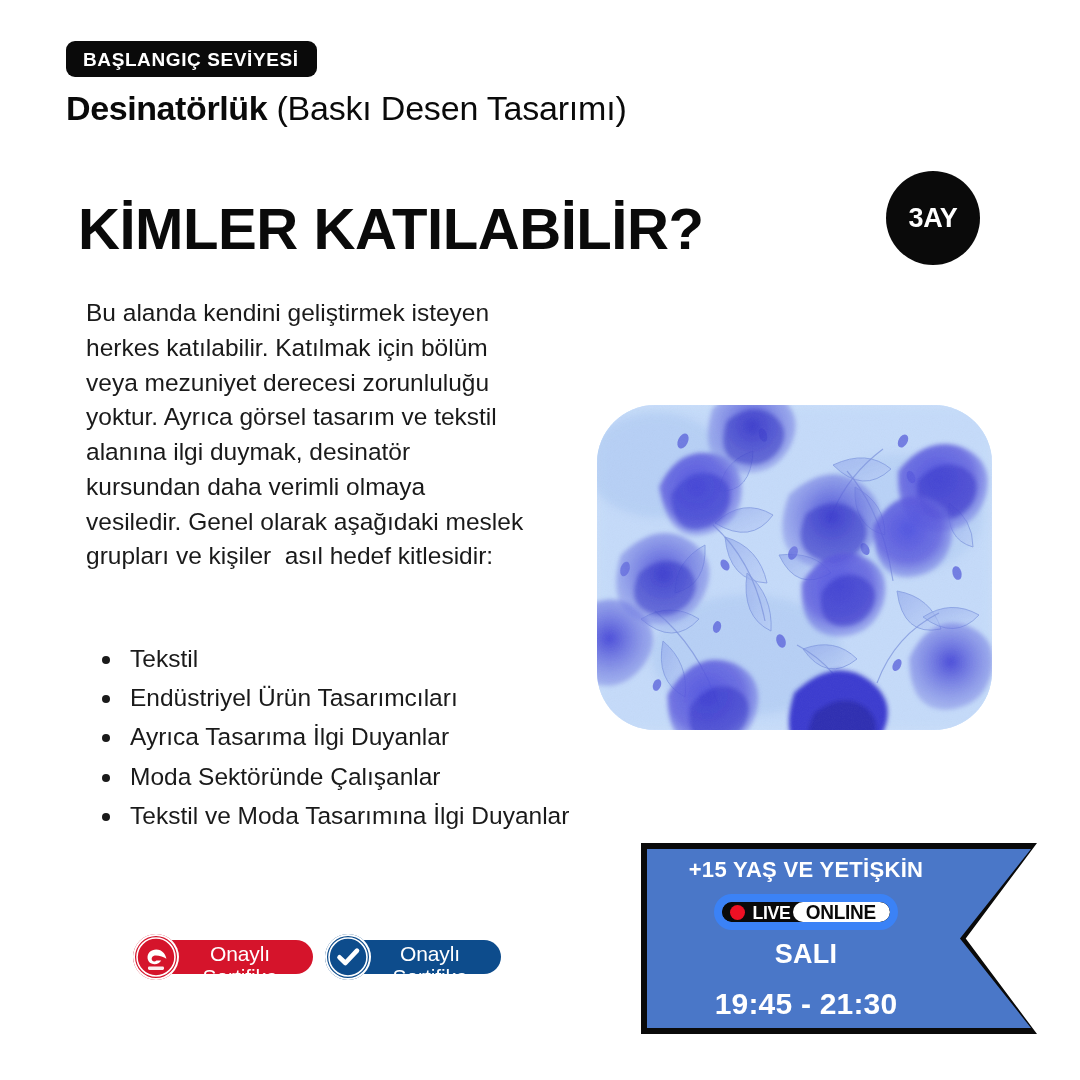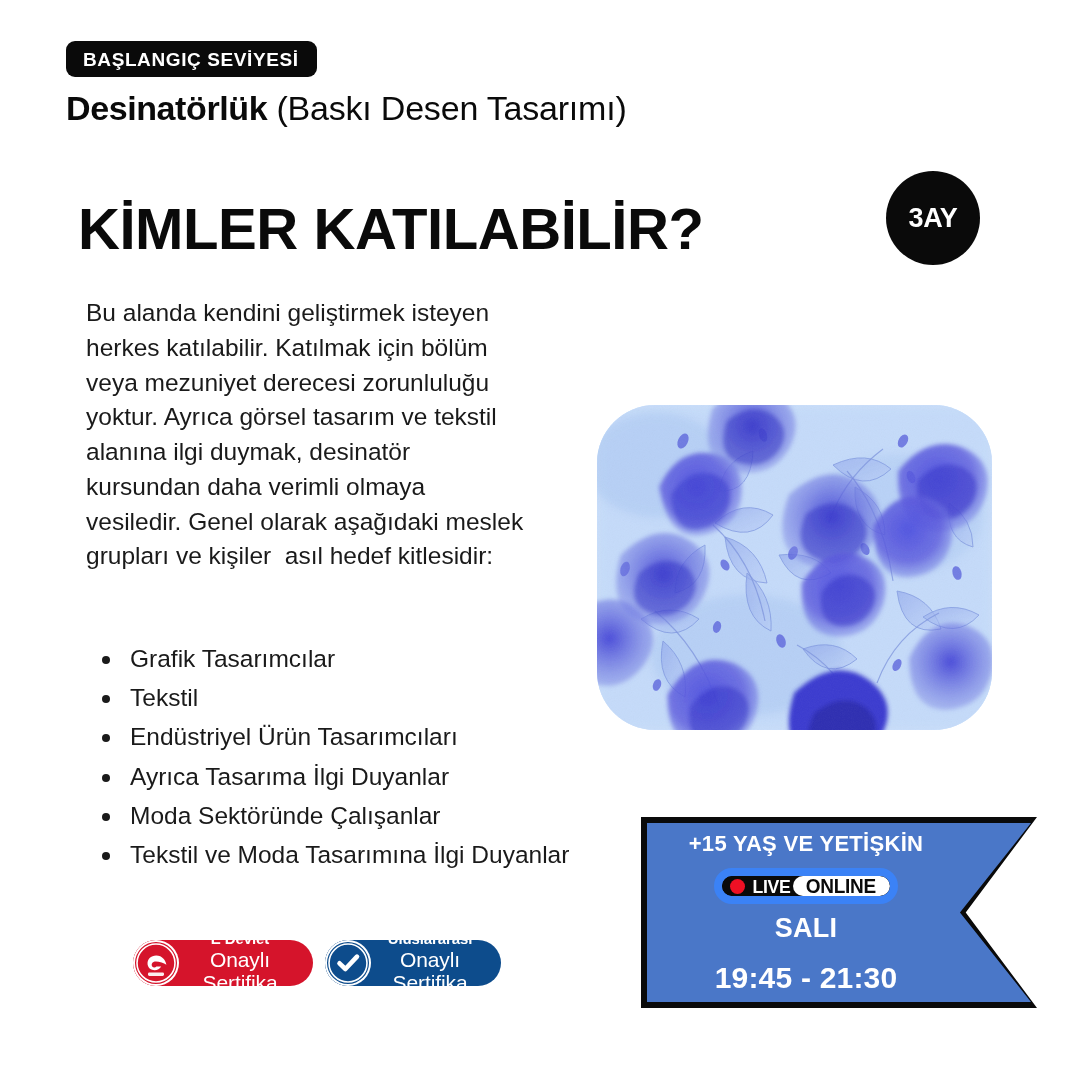--- a/index.html
+++ b/index.html
@@ -173,21 +173,21 @@
     margin-bottom: 15px;
   }
   .cert-badges {
     display: flex;
     gap: 12px;
     align-items: center;
     justify-content: center;
   }
   .cert-pill {
     position: relative;
-    height: 46px;
+    height: 34px;
     border-radius: 23px;
     display: flex;
     align-items: center;
     padding-right: 14px;
     box-sizing: border-box;
   }
   .cert-pill.edevlet { background: #d5142b; width: 180px; }
   .cert-pill.intl    { background: #0d4c8c; width: 176px; }
 
   .cert-logo {
@@ -210,21 +210,21 @@
     line-height: 1.12;
     padding-left: 2px;
   }
   .cert-text .l1 { display: block; font-size: 15px; font-weight: 800; letter-spacing: -0.1px; }
   .cert-text .l2 { display: block; font-size: 21px; font-weight: 400; letter-spacing: -0.1px; }
 
   
   .ribbon {
     position: absolute;
     left: 641px;
-    top: 817px;
+    top: 843px;
     width: 396px;
     height: 191px;
   }
   .ribbon .ribbon-outline {
     position: absolute;
     inset: 0;
     background: #0a0a0a;
     -webkit-clip-path: polygon(0 0, 100% 0, 82% 50%, 100% 100%, 0 100%);
     clip-path: polygon(0 0, 100% 0, 82% 50%, 100% 100%, 0 100%);
   }
@@ -341,21 +341,20 @@
 
   <div class="main-heading">KİMLER KATILABİLİR?</div>
 
   <div class="duration-badge">
     <span>3AY</span>
   </div>
 
   <div class="body-copy">Bu alanda kendini geliştirmek isteyen herkes katılabilir. Katılmak için bölüm veya mezuniyet derecesi zorunluluğu yoktur. Ayrıca görsel tasarım ve tekstil alanına ilgi duymak, desinatör kursundan daha verimli olmaya vesiledir. Genel olarak aşağıdaki meslek grupları ve kişiler  asıl hedef kitlesidir:</div>
 
   <ul class="audience-list">
-    <li>Grafik Tasarımcılar</li>
     <li>Tekstil</li>
     <li>Endüstriyel Ürün Tasarımcıları</li>
     <li>Ayrıca Tasarıma İlgi Duyanlar</li>
     <li>Moda Sektöründe Çalışanlar</li>
     <li>Tekstil ve Moda Tasarımına İlgi Duyanlar</li>
   </ul>
 
   <div class="pattern-frame">
     <svg viewBox="0 0 395 325" preserveAspectRatio="xMidYMid slice" aria-hidden="true">
       <defs>

